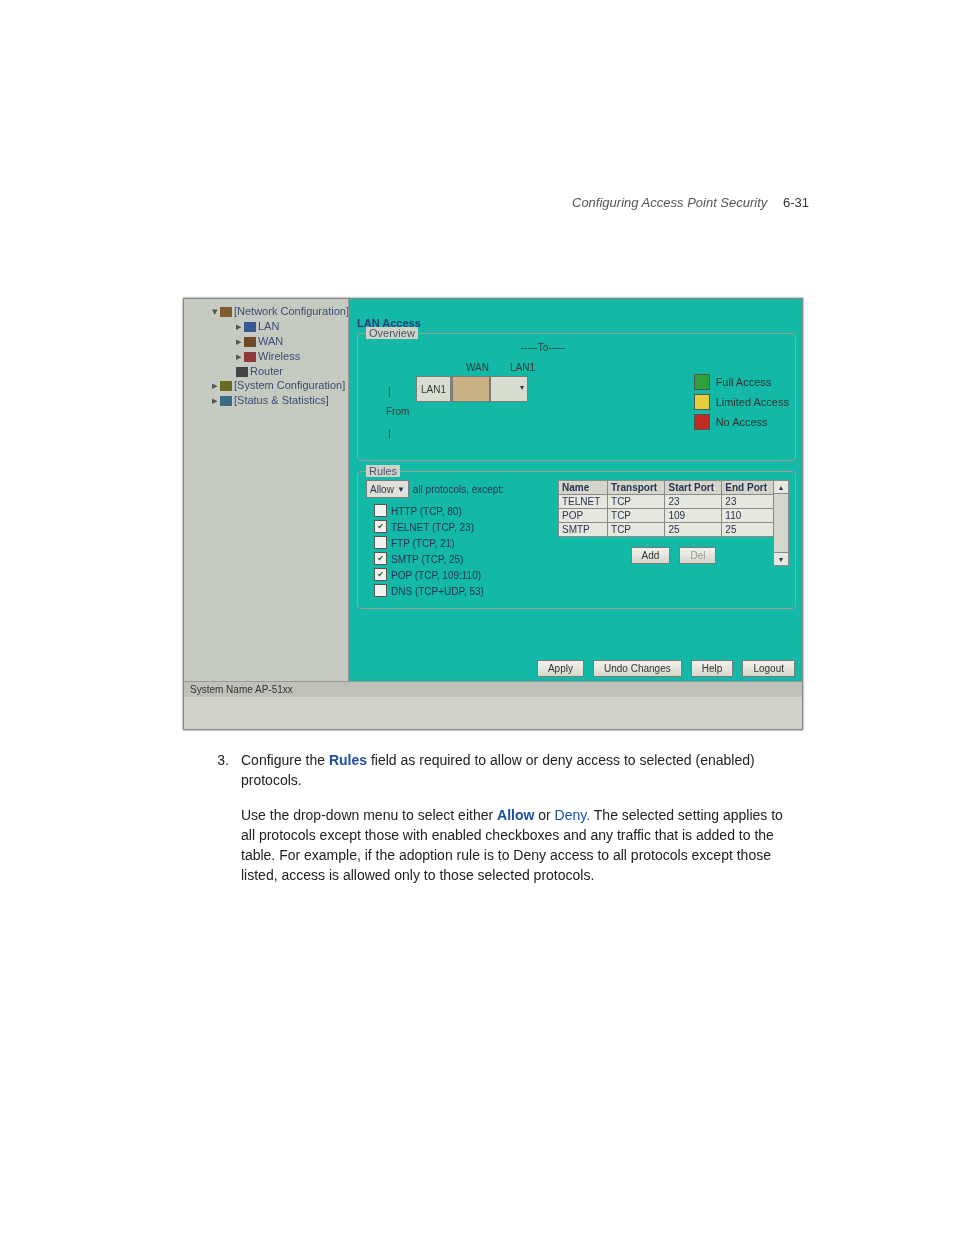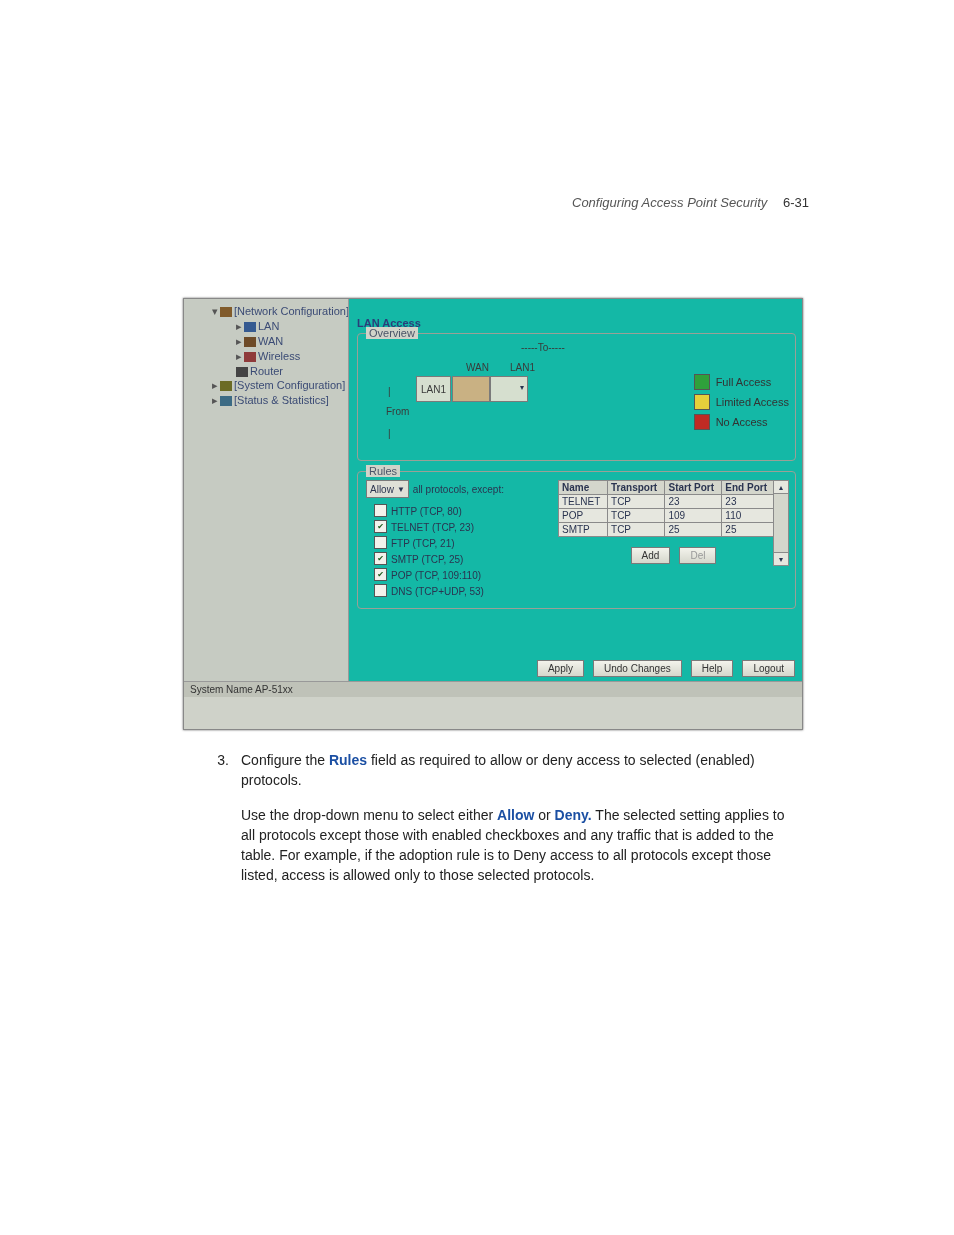--- a/index.html
+++ b/index.html
@@ -71,21 +71,21 @@
   .status-bar{background:#bfc2b8;border-top:1px solid #999;font-size:10px;color:#333;padding:2px 6px}
   .doc-text{position:absolute;left:185px;top:750px;width:600px;font-size:14px;line-height:1.45;color:#222}
   .step{display:flex;margin-bottom:14px}
   .step .num{width:44px;text-align:right;padding-right:12px}
   .step .body{flex:1}
   .rules-bold{color:#1b4fa3;font-weight:bold}
   .defrow{display:flex;margin-left:56px}
   .defrow .term{width:140px;font-style:italic;color:#444}
   .defrow .desc{flex:1}
   .allow{color:#1b4fa3;font-weight:bold}
-  .deny{color:#1b4fa3;font-weight:bold}
+  .deny{color:#1b4fa3;font-weight:normal}
 </style>
 </head>
 <body>
 <div class="page">
 
 <div class="page-header">
   <span class="ital">Configuring Access Point Security</span>
   <span class="num">6-31</span>
 </div>
 

